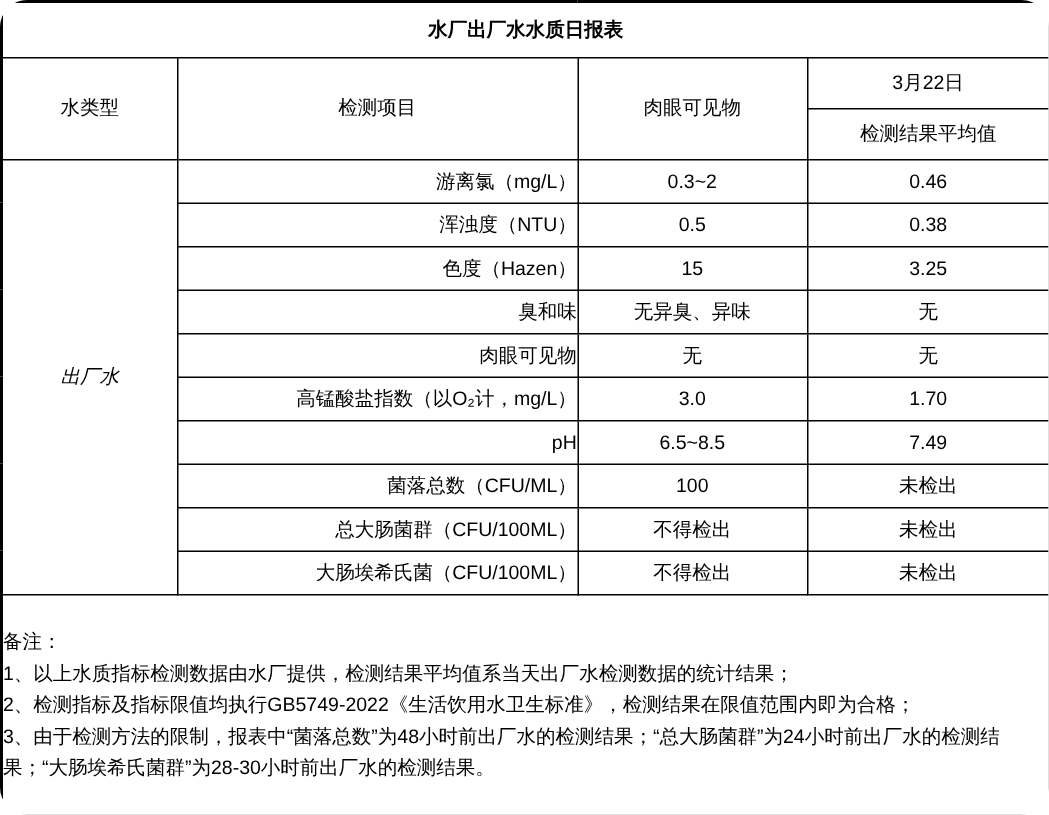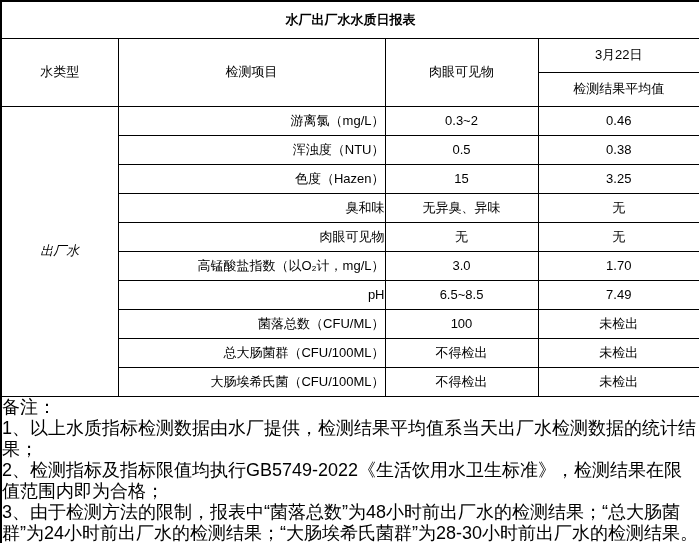--- a/index.html
+++ b/index.html
@@ -7,20 +7,21 @@
     padding: 0;
     background: #ffffff;
     font-family: "Liberation Sans", "DejaVu Sans", sans-serif;
   }
   .report {
     width: 699px;
     height: 543px;
     background: #ffffff;
     box-sizing: border-box;
     overflow: hidden;
+    border-radius: 18px;
   }
   table.wq {
     width: 699px;
     height: 543px;
     border-collapse: collapse;
     table-layout: fixed;
     border: 2px solid #000000;
   }
   table.wq td {
     border: 1px solid #000000;
@@ -56,21 +57,21 @@
     padding-left: 4px;
   }
   td.val { text-align: center; }
   tr.notes-row { height: 148px; }
   td.notes {
     vertical-align: top;
     text-align: left;
     padding: 3px 6px 2px 3px;
   }
   td.notes div {
-    font-size: 18px;
+    font-size: 13px;
     line-height: 21px;
   }
 </style>
 </head>
 <body>
 
 <div class="report">
   <table class="wq">
     <colgroup>
       <col style="width:117px">

